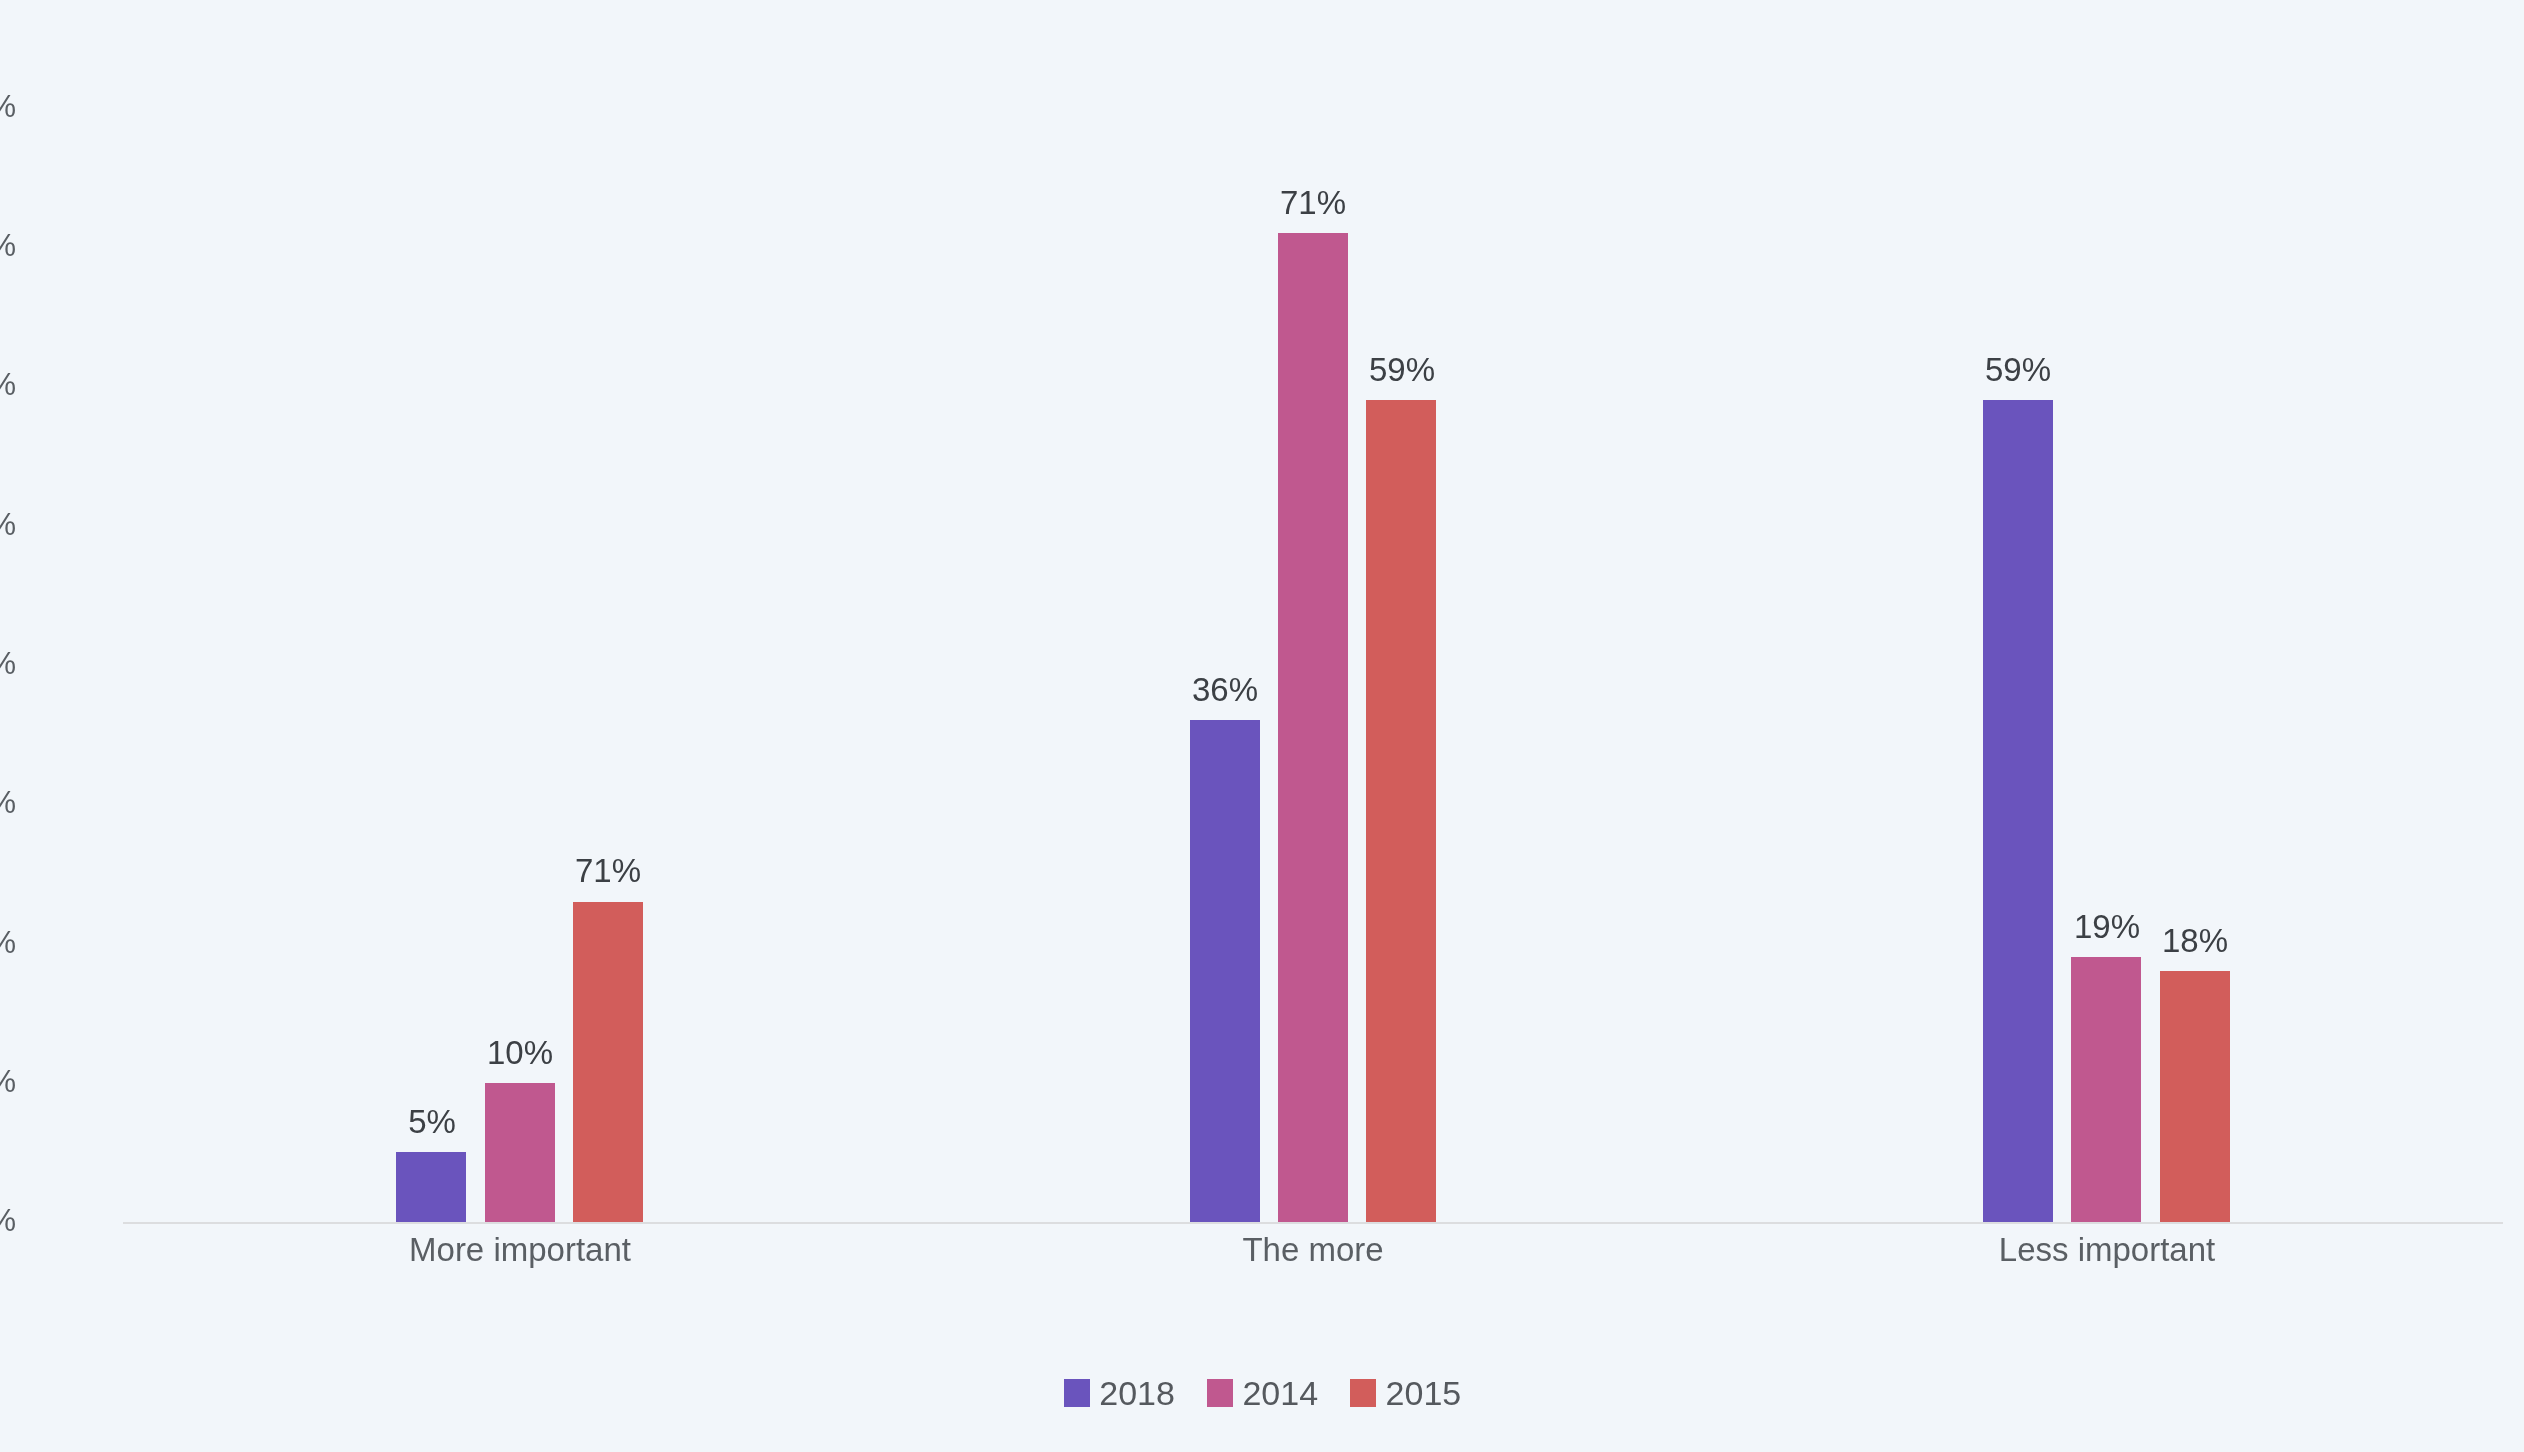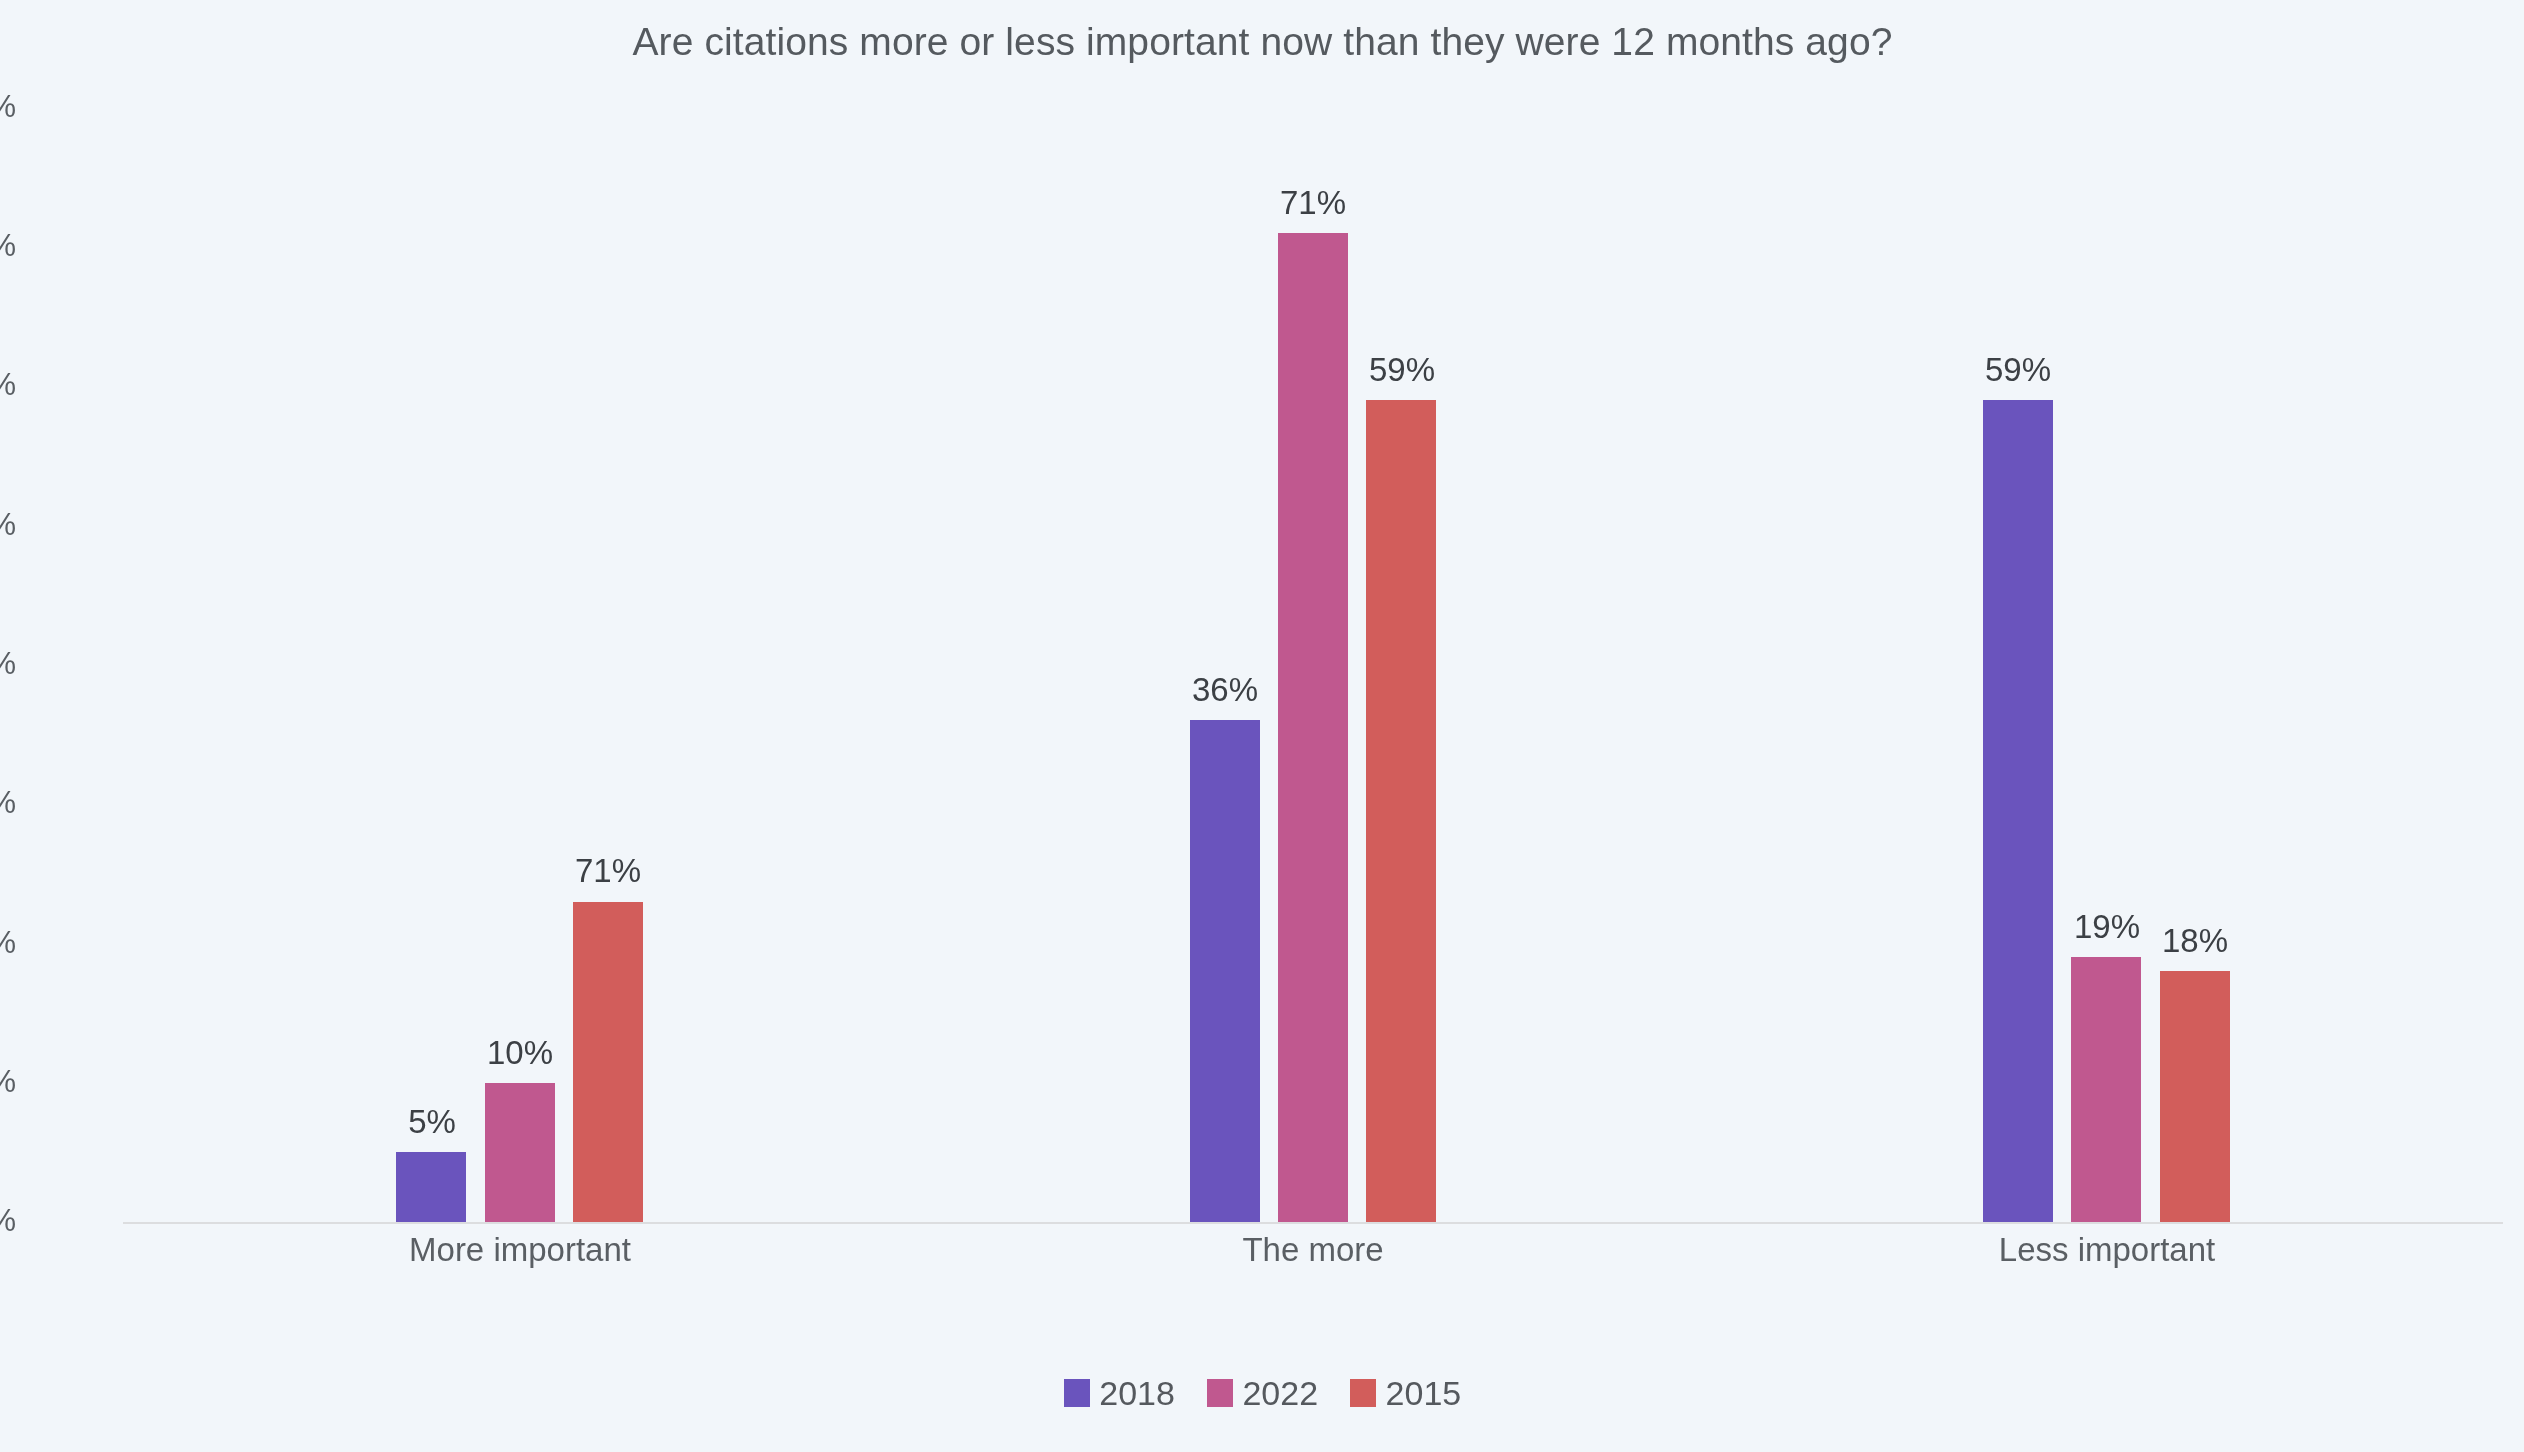--- a/index.html
+++ b/index.html
@@ -131,21 +131,20 @@
     line-height: 1;
   }
   #logo .logo-bright { color: #a7c455; }
   #logo .logo-local  { color: #152a41; }
 </style>
 </head>
 <body>
 
 <div id="chart-root">
 
-  <div id="chart-title">Are citations more or less important now than they were 12 months ago?</div>
 
   <div id="y-axis">
       <div class="ytick" style="top: 107px;">80%</div>
       <div class="ytick" style="top: 246px;">70%</div>
       <div class="ytick" style="top: 385px;">60%</div>
       <div class="ytick" style="top: 525px;">50%</div>
       <div class="ytick" style="top: 664px;">40%</div>
       <div class="ytick" style="top: 803px;">30%</div>
       <div class="ytick" style="top: 943px;">20%</div>
       <div class="ytick" style="top: 1082px;">10%</div>
@@ -179,21 +178,21 @@
       <div class="xcat" style="left: 2107px;">Less important</div>
     </div>
 
   <div id="legend">
       <div class="legend-item">
         <span class="legend-swatch" style="background: rgb(106, 84, 189);"></span>
         <span class="legend-label">2018</span>
       </div>
       <div class="legend-item">
         <span class="legend-swatch" style="background: rgb(192, 88, 143);"></span>
-        <span class="legend-label">2022</span>
+        <span class="legend-label">2014</span>
       </div>
       <div class="legend-item">
         <span class="legend-swatch" style="background: rgb(210, 93, 91);"></span>
         <span class="legend-label">2015</span>
       </div>
     </div>
 
 
 <div class="bar-label" style="left: 432px; top: 1103px;">5%</div>
     <div class="bar-label" style="left: 520px; top: 1034px;">10%</div>

